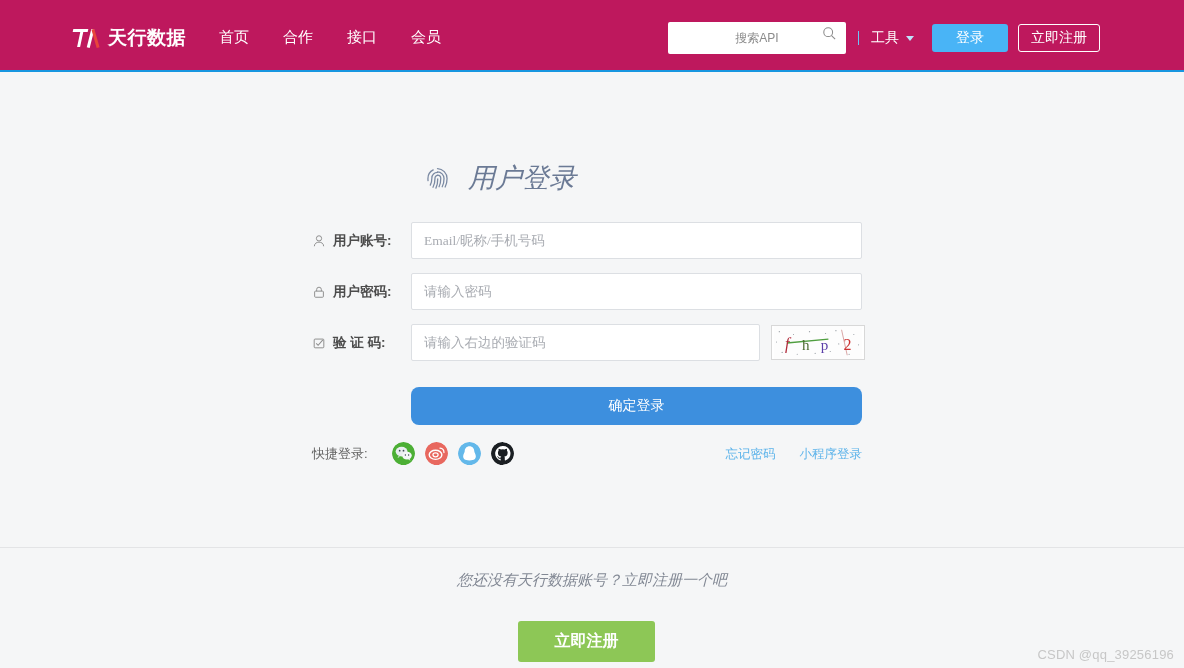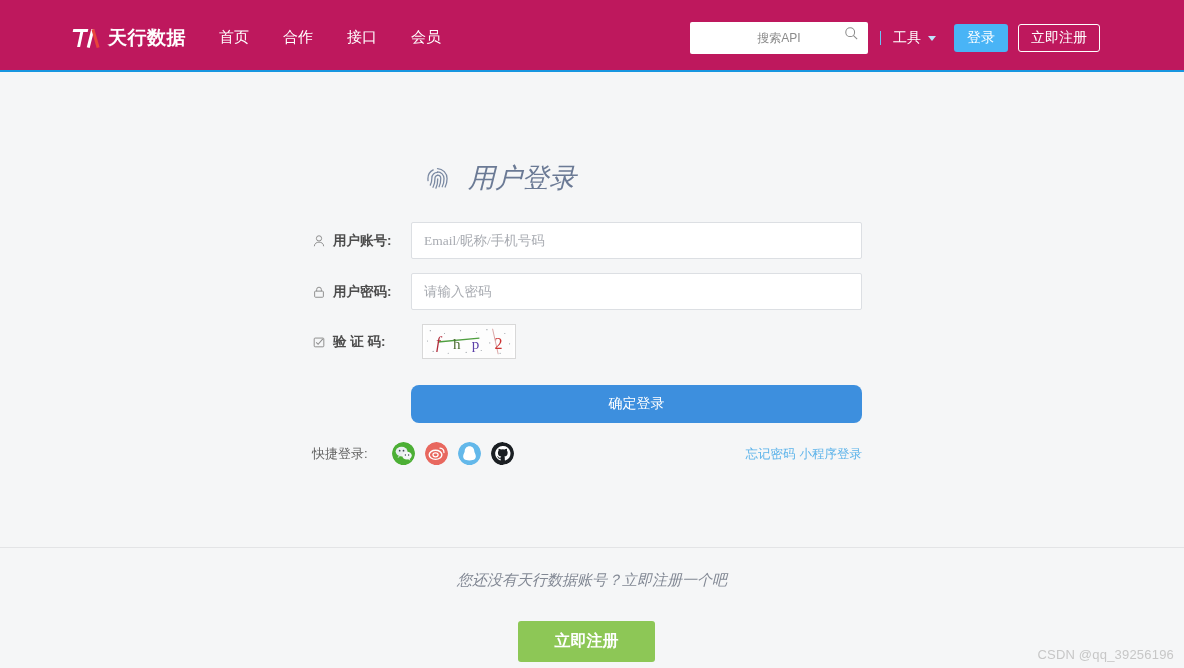--- a/index.html
+++ b/index.html
@@ -148,21 +148,21 @@
     border-right: 4px solid transparent;
     border-top: 5px solid #bfe3fb;
     margin-left: 7px;
   }
   .btn-login-top {
     margin-left: 18px;
     background: #49b4f6;
     color: #ffffff;
     font-size: 14px;
     border-radius: 3px;
-    padding: 5px 13px;
+    padding: 5px 24px;
     cursor: pointer;
     white-space: nowrap;
   }
   .btn-register-top {
     margin-left: 10px;
     border: 1px solid #ffffff;
     color: #ffffff;
     font-size: 14px;
     border-radius: 3px;
     padding: 4px 12px;
@@ -288,21 +288,21 @@
     margin-right: 10px;
     cursor: pointer;
     position: relative;
     overflow: hidden;
   }
   .quick-right {
     position: absolute;
     right: 322px;
     top: 4px;
     display: flex;
-    gap: 4px;
+    gap: 24px;
   }
   .link-blue {
     color: #5cb3ea;
     font-size: 12.5px;
     cursor: pointer;
     white-space: nowrap;
   }
 
   .divider {
     position: absolute;
@@ -432,20 +432,23 @@
     </div>
   </div>
 
   <div class="form-row">
     <div class="label-cell">
       <svg class="label-icon" viewBox="0 0 16 16">
         <rect x="2.5" y="3.5" width="11" height="10" rx="1" fill="none" stroke="#8d8d8d" stroke-width="1.1"></rect>
         <path d="M4.8 8.3 7 10.6l5.4-6.1" fill="none" stroke="#8d8d8d" stroke-width="1.2"></path>
       </svg>
       <span>验 证 码:</span>
+    </div>
+    <div class="field captcha-field">
+      <input type="text" placeholder="请输入右边的验证码" style="">
     </div>
     <div class="captcha-img">
       <svg viewBox="0 0 94 35" width="92" height="33">
         <rect x="0" y="0" width="94" height="35" fill="#fdfdfd"></rect>
         <line x1="14" y1="18" x2="58" y2="14" stroke="#4f9e3f" stroke-width="1.4"></line>
         <line x1="72" y1="4" x2="78" y2="31" stroke="#d8a0a0" stroke-width="1"></line>
         <text id="cap0" x="12" y="24" font-size="17" font-family="'Liberation Serif', serif" font-style="italic" fill="#b02a3a">f</text>
         <text id="cap1" x="30" y="25" font-size="16" font-family="'Liberation Serif', serif" fill="#4a6b2f">h</text>
         <text id="cap2" x="50" y="25" font-size="16" font-family="'Liberation Serif', serif" fill="#5b3fa8">p</text>
         <text id="cap3" x="74" y="25" font-size="17" font-family="'Liberation Serif', serif" fill="#cc3333">2</text>

